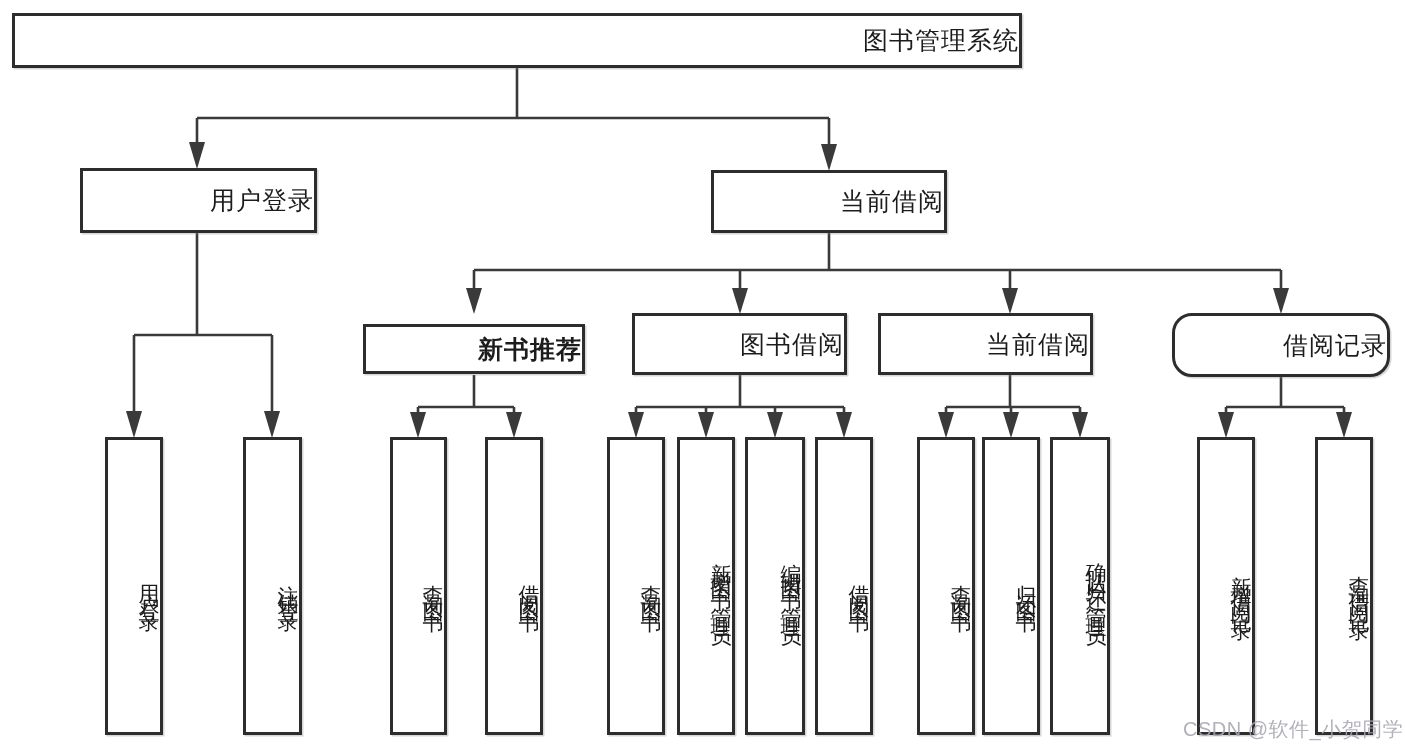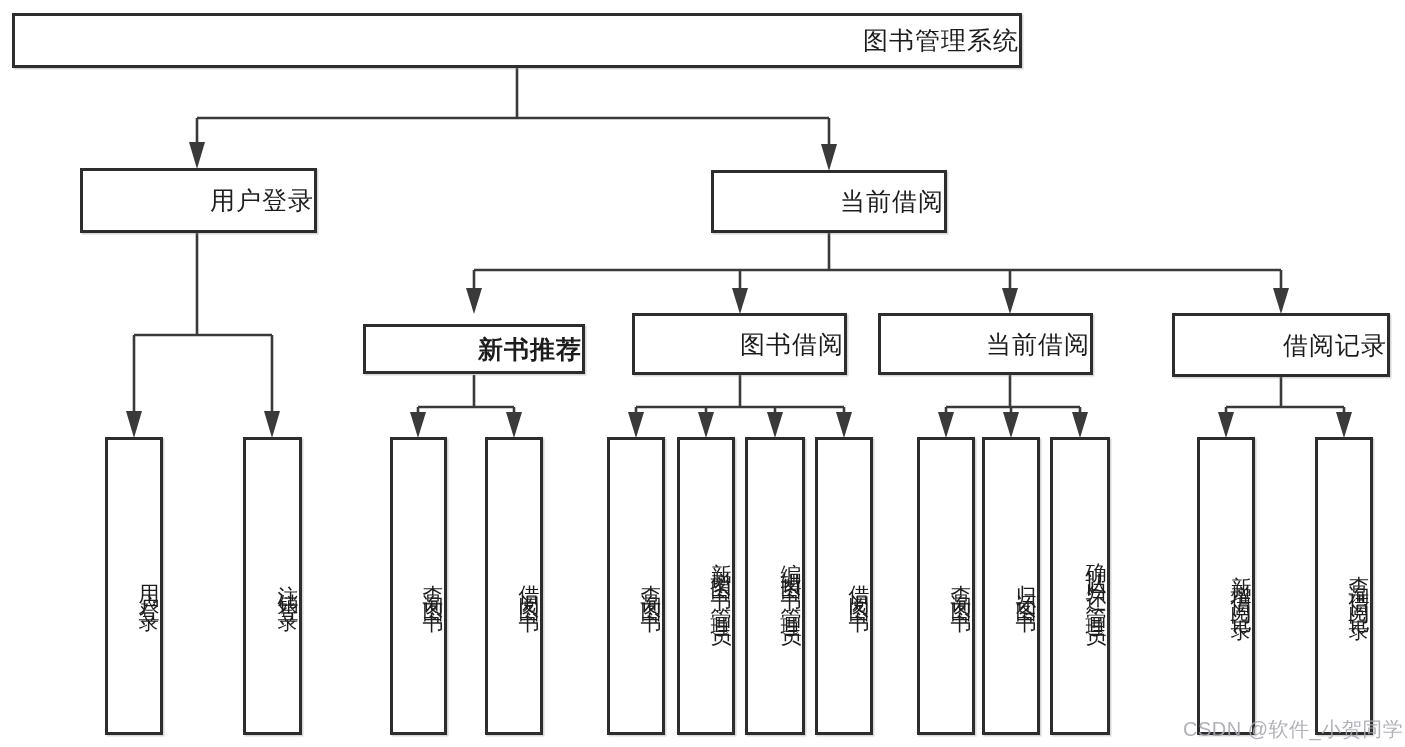--- a/index.html
+++ b/index.html
@@ -103,21 +103,21 @@
 
   <div class="node hnode" style="left:363px; top:324px; width:222px; height:50px;font-weight:bold;">
     <span>新书推荐</span>
   </div>
   <div class="node hnode" style="left:632px; top:313px; width:215px; height:62px;">
     <span>图书借阅</span>
   </div>
   <div class="node hnode" style="left:878px; top:313px; width:215px; height:62px;">
     <span>当前借阅</span>
   </div>
-  <div class="node hnode" style="left:1172px; top:313px; width:218px; height:64px;">
+  <div class="node hnode" style="left:1172px; top:313px; width:218px; height:64px;border-radius:20px;">
     <span>借阅记录</span>
   </div>
 
   <div class="node vnode" style="left:105px; top:437px; width:58px; height:298px;">
     <span class="vtext">用户登录</span>
   </div>
   <div class="node vnode" style="left:243px; top:437px; width:59px; height:298px;">
     <span class="vtext">注销登录</span>
   </div>
 

